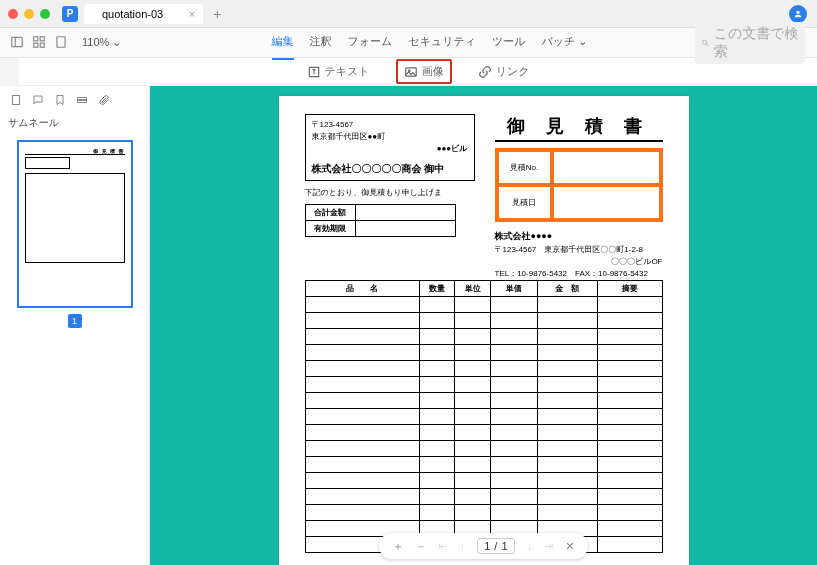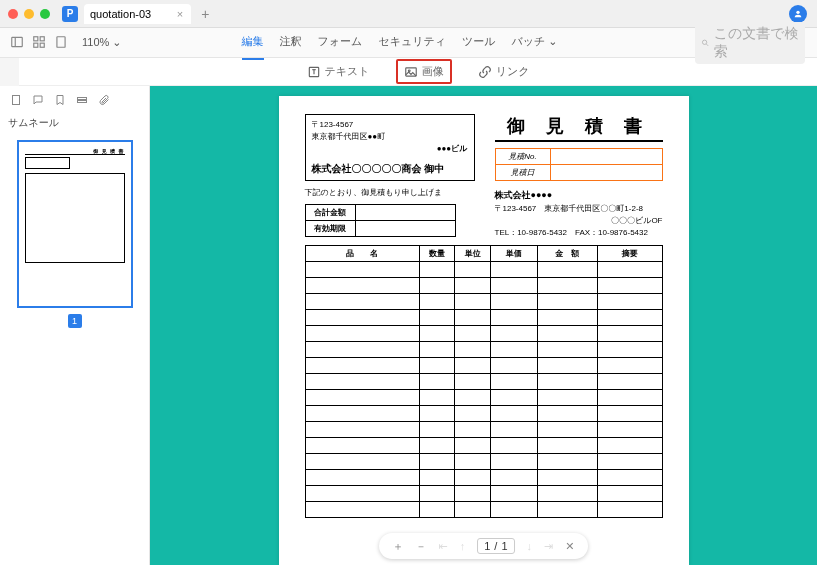--- a/index.html
+++ b/index.html
@@ -18,39 +18,39 @@
   .traffic { display: flex; gap: 6px; margin-right: 12px; }
   .dot { width: 10px; height: 10px; border-radius: 50%; }
   .dot.r { background: #ff5f57; } .dot.y { background: #febc2e; } .dot.g { background: #28c840; }
   .appicon {
     width: 16px; height: 16px; background: #2b7de9;
     border-radius: 3px; display: flex; align-items: center; justify-content: center;
     color: #fff; font-size: 10px; font-weight: bold; margin-right: 6px;
   }
   .tab {
     display: flex; align-items: center; font-size: 11px;
-    padding: 4px 40px 4px 6px; background: #fff; border-radius: 4px 4px 0 0;
+    padding: 4px 40px 4px 18px; background: #fff; border-radius: 4px 4px 0 0;
     position: relative;
   }
   .tab .close { position: absolute; right: 8px; color: #999; cursor: pointer; }
   .newtab { margin-left: 10px; color: #888; font-size: 14px; cursor: pointer; }
   .avatar {
     position: absolute; right: 10px; top: 5px;
     width: 18px; height: 18px; border-radius: 50%;
     background: #2b7de9; color: #fff; display: flex; align-items: center; justify-content: center;
     font-size: 10px;
   }
   .toolbar1 {
     height: 30px; background: #fafafa; border-bottom: 1px solid #e5e5e5;
     display: flex; align-items: center; padding: 0 10px;
     font-size: 11px; color: #555;
   }
   .view-icons { display: flex; gap: 8px; margin-right: 14px; color: #888; }
   .view-icons span { cursor: pointer; }
-  .zoom { cursor: pointer; }
+  .zoom { margin-right: 30px; cursor: pointer; }
   .menus { display: flex; gap: 16px; margin-left: 120px;}
   .menus .mi { cursor: pointer; position: relative; padding-bottom: 3px; }
   .menus .mi.active { color: #2b7de9; }
   .menus .mi.active::after {
     content:""; position:absolute; bottom:-8px; left:0; right:0; height:2px; background:#2b7de9;
   }
   .search {
     position: absolute; right: 12px;
     background: #f0f0f0; border-radius: 4px;
     padding: 3px 6px; font-size: 14px; color: #aaa;
@@ -99,21 +99,21 @@
   }
   .addr-box .company { font-size: 10px; font-weight: 600; margin-top: 6px; }
   .addr-box .bldg { text-align: right; font-weight: 600; }
   .right-col { flex: 1; }
   .doc-title {
     font-size: 18px; font-weight: 600; text-align: center;
     letter-spacing: 8px; border-bottom: 2px solid #000; padding-bottom: 2px;
     margin-bottom: 6px;
   }
   .qno-tbl { width: 100%; border-collapse: collapse; font-size: 8px; margin-bottom: 8px; }
-  .qno-tbl td { border: 1px solid #f97316; padding: 2px 4px; font-style: italic; }
+  .qno-tbl td { border: 4px solid #f97316; padding: 10px 4px; }
   .qno-tbl td:first-child { width: 55px; text-align: center; }
   .sender { font-size: 8px; line-height: 1.5; }
   .sender .snm { font-weight: 600; font-size: 9px; }
   .sender .of { text-align: right; }
   .note { margin: 6px 0; }
   .sum-tbl { border-collapse: collapse; font-size: 8px; margin-bottom: 8px; }
   .sum-tbl td { border: 1px solid #000; padding: 2px 4px; }
   .sum-tbl td:first-child { width: 50px; font-weight: 600; text-align: center; }
   .sum-tbl td:last-child { width: 100px; }
   .items-tbl { width: 100%; border-collapse: collapse; font-size: 8px; }

